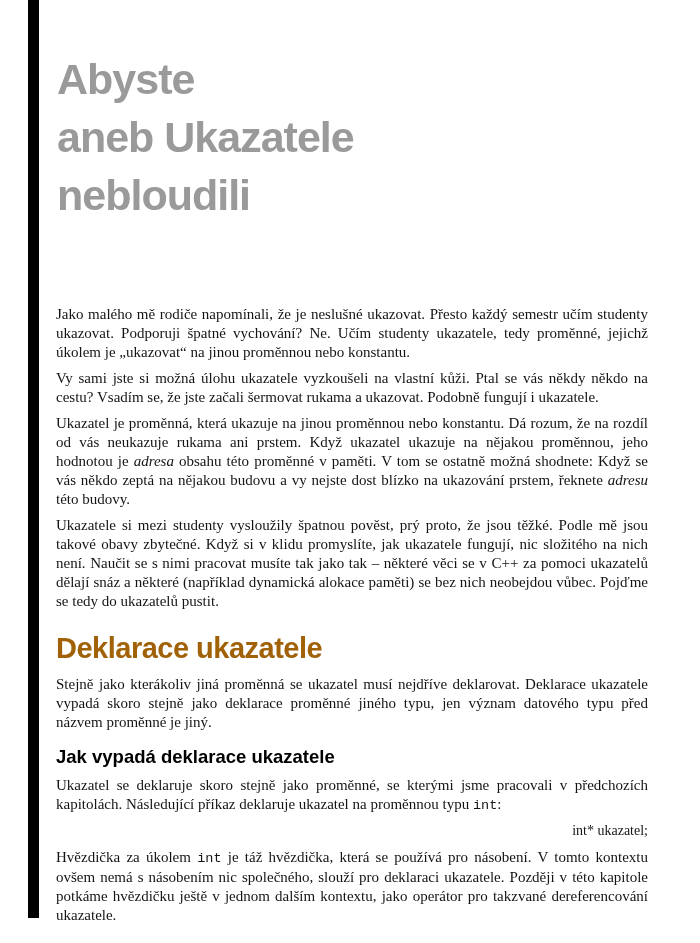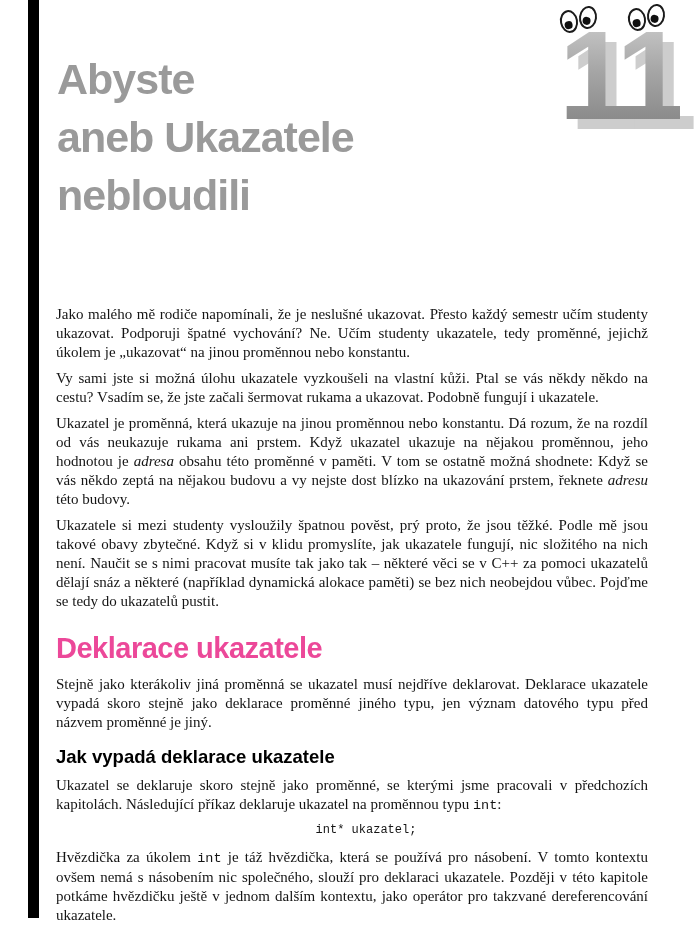--- a/index.html
+++ b/index.html
@@ -53,57 +53,41 @@
   }
   .body-text p { margin:0 0 7px 0; }
   .body-text em { font-style:italic; }
   code {
     font-family:"Liberation Mono", monospace;
     font-size:13.5px;
   }
   h2.section-heading {
     font-family:"Liberation Sans", sans-serif;
     font-weight:700; font-size:29px; line-height:32px;
-    letter-spacing:-0.5px; color:#ec4899;
+    letter-spacing:-0.5px; color:#a16207;
     margin:21px 0 11px 0; text-align:left;
   }
   h3.subsection-heading {
     font-family:"Liberation Sans", sans-serif;
     font-weight:700; font-size:18.5px; line-height:22px;
     color:#000; margin:14px 0 8px 0; text-align:left;
   }
   pre.code-block {
-    font-family:Liberation Mono, monospace;
-    font-size:12px; line-height:17px;
-    margin:3px 0 9px 28px; text-align:center; white-space:pre;
+    font-family:Liberation Serif, serif;
+    font-size:14px; line-height:17px;
+    margin:3px 0 9px 28px; text-align:right; white-space:pre;
   }
 </style>
 </head>
 <body>
 
 <div class="page">
 
   <div class="spine-bar"></div>
 
-  <div class="chapter-num-wrap">
-    <div class="digits shadow">11</div>
-    <div class="digits main">11</div>
-    <div class="eye e1">
-        <div class="pupil"></div>
-      </div>
-    <div class="eye e2">
-        <div class="pupil"></div>
-      </div>
-    <div class="eye e3">
-        <div class="pupil"></div>
-      </div>
-    <div class="eye e4">
-        <div class="pupil"></div>
-      </div>
-  </div>
 
   <h1 class="chapter-title">
     <span class="line">Abyste</span>
     <span class="line">aneb Ukazatele</span>
     <span class="line">nebloudili</span>
   </h1>
 
   <div class="body-text">
 
     <p>Jako malého mě rodiče napomínali, že je neslušné ukazovat. Přesto každý semestr učím studenty ukazovat. Podporuji špatné vychování? Ne. Učím studenty ukazatele, tedy proměnné, jejichž úkolem je „ukazovat“ na jinou proměnnou nebo konstantu.</p>

